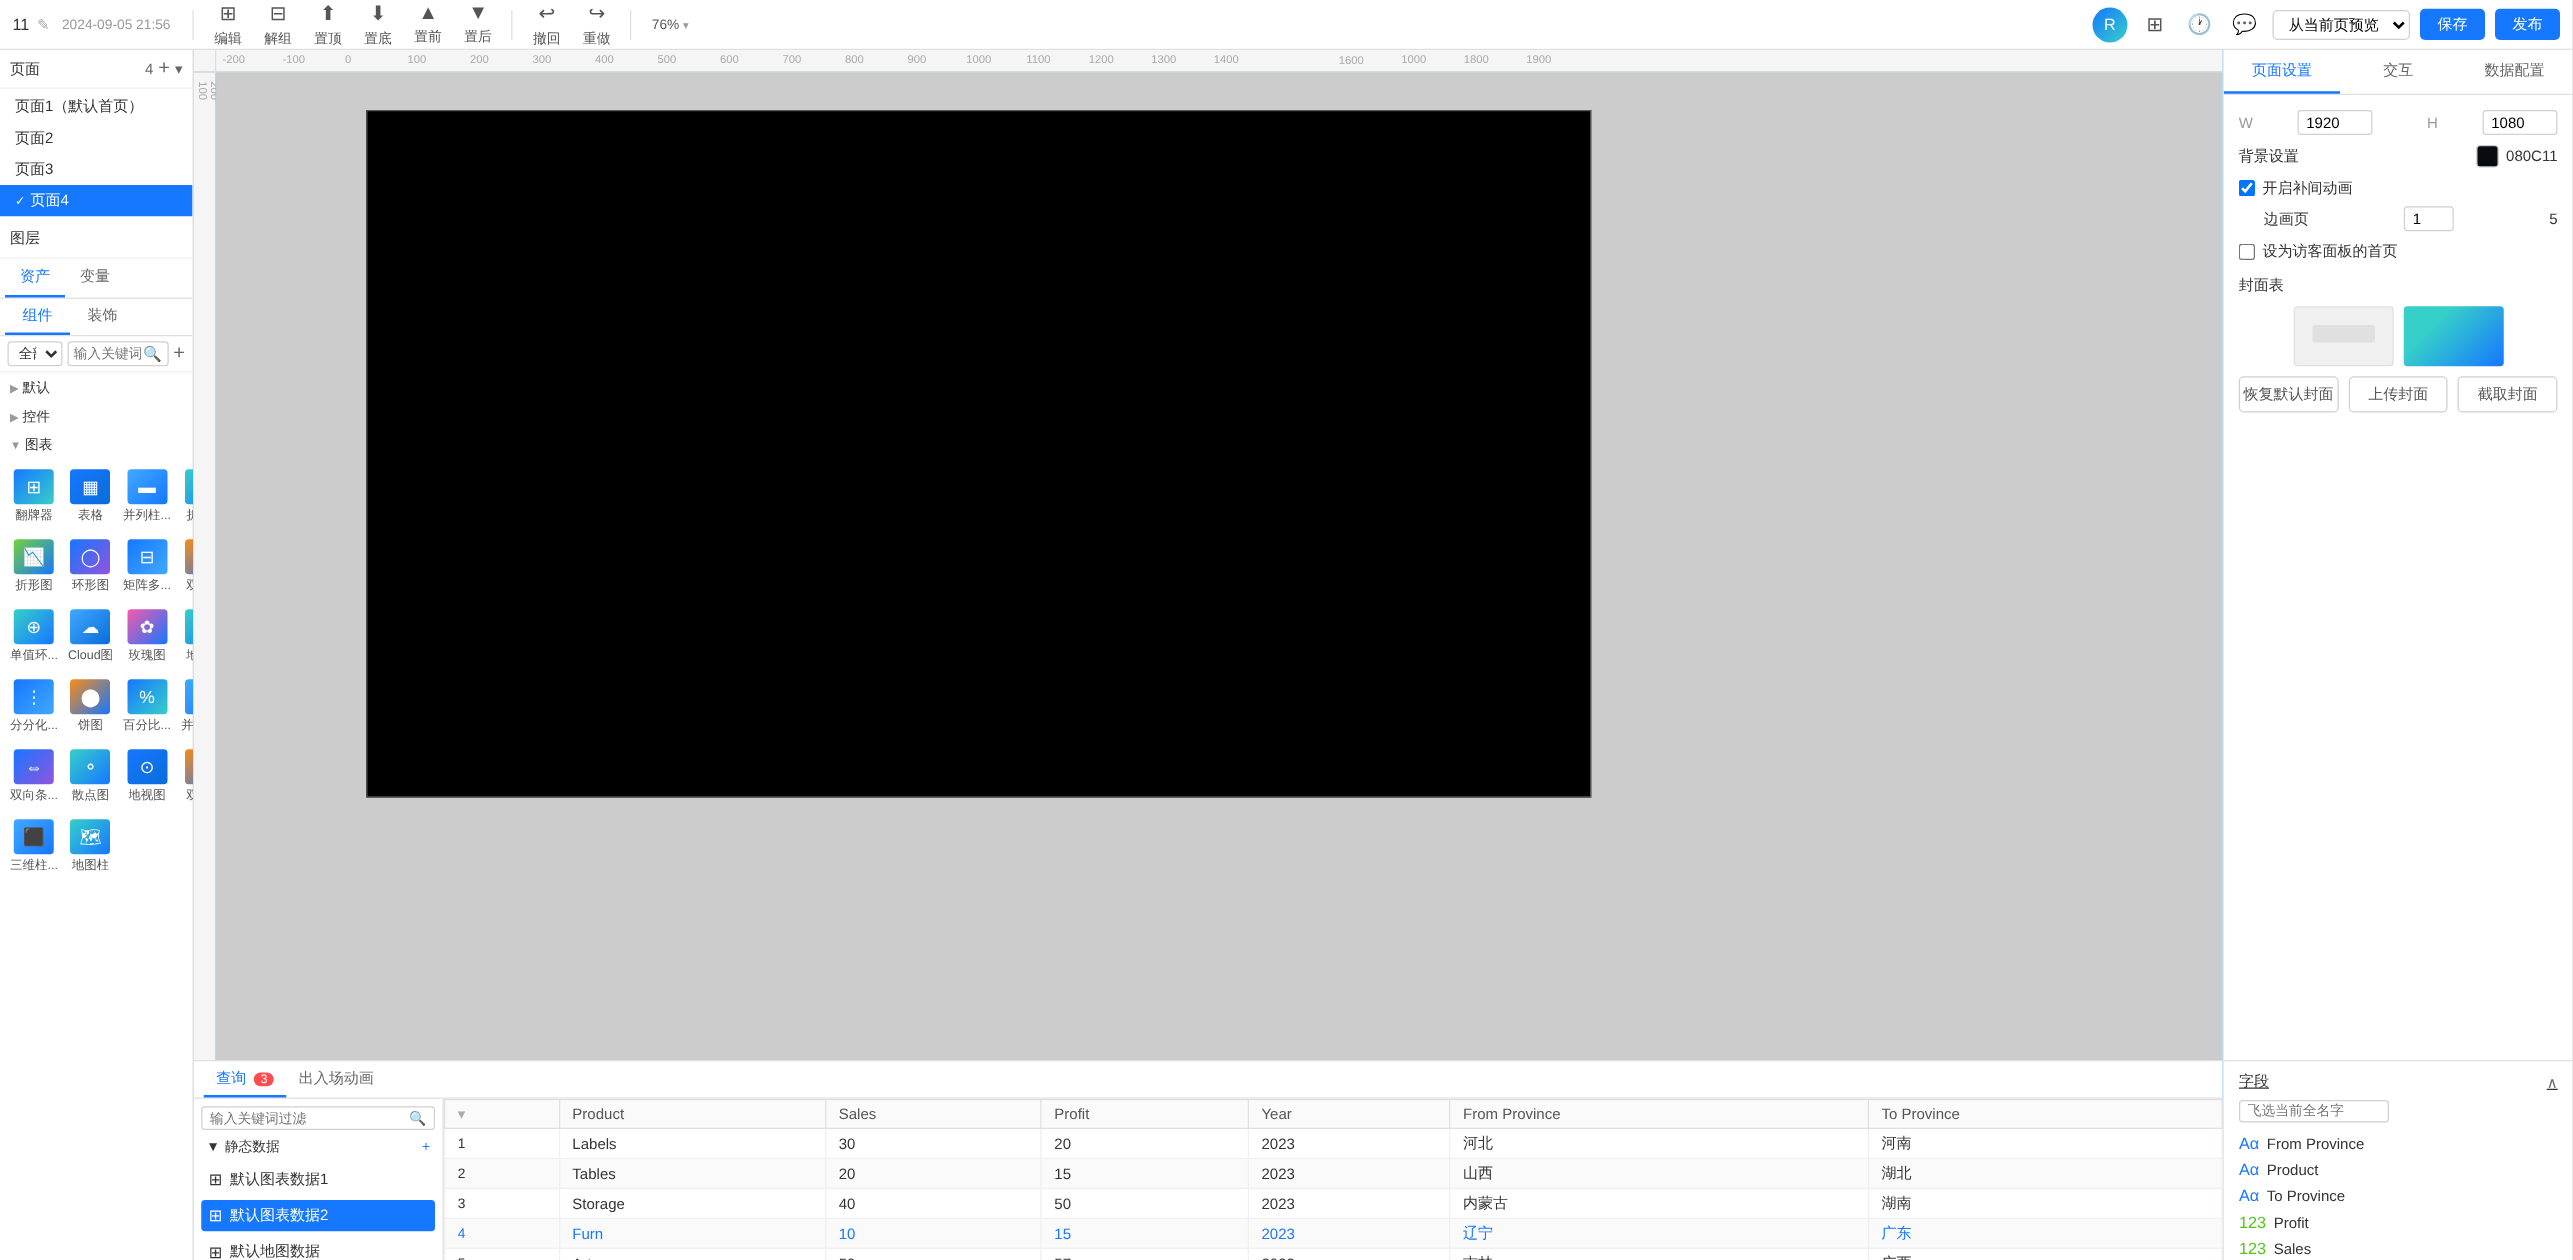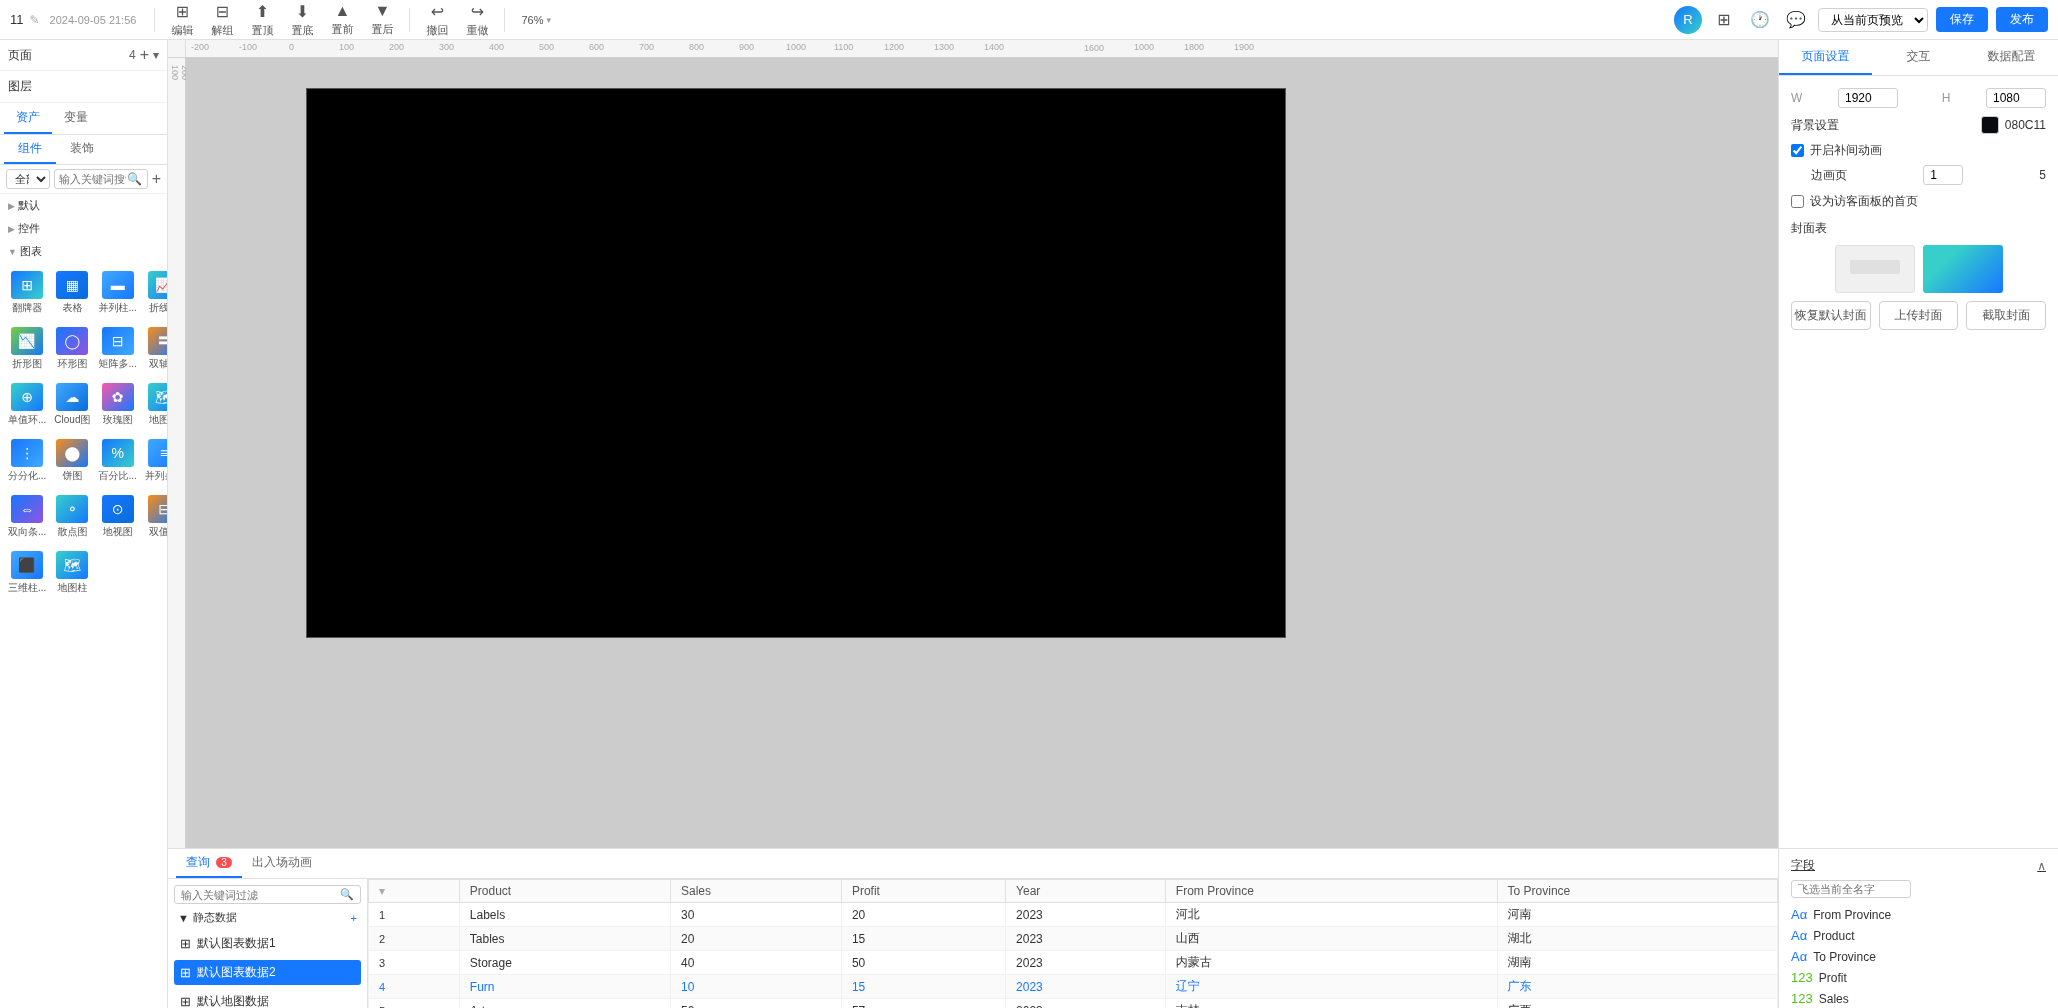--- a/index.html
+++ b/index.html
@@ -73,21 +73,21 @@
     }
 
     
     #main-layout {
       display: flex;
       height: calc(100vh - 40px);
     }
 
     
     #left-panel {
-      width: 168px;
+      width: 155px;
       background: #fff;
       border-right: 1px solid #e0e0e0;
       display: flex;
       flex-direction: column;
       overflow: hidden;
     }
 
     
     .pages-header {
       display: flex;
@@ -598,20 +598,35 @@
 
 <div id="main-layout">
 
   <div id="left-panel">
 
     <div class="pages-header">
       <span class="pages-label">页面</span>
       <span class="pages-count">4</span>
       <span class="pages-add">+</span>
       <span class="pages-expand">▾</span>
+    </div>
+    <div class="page-list">
+      <div class="page-item">
+        <span>页面1（默认首页）</span>
+      </div>
+      <div class="page-item">
+        <span>页面2</span>
+      </div>
+      <div class="page-item">
+        <span>页面3</span>
+      </div>
+      <div class="page-item active">
+        <span class="check-icon">✓</span>
+        <span>页面4</span>
+      </div>
     </div>
 
     <div class="layers-section">
       <div class="layers-label">图层</div>
     </div>
 
     <div class="asset-tabs">
       <div class="asset-tab active">资产</div>
       <div class="asset-tab">变量</div>
     </div>

